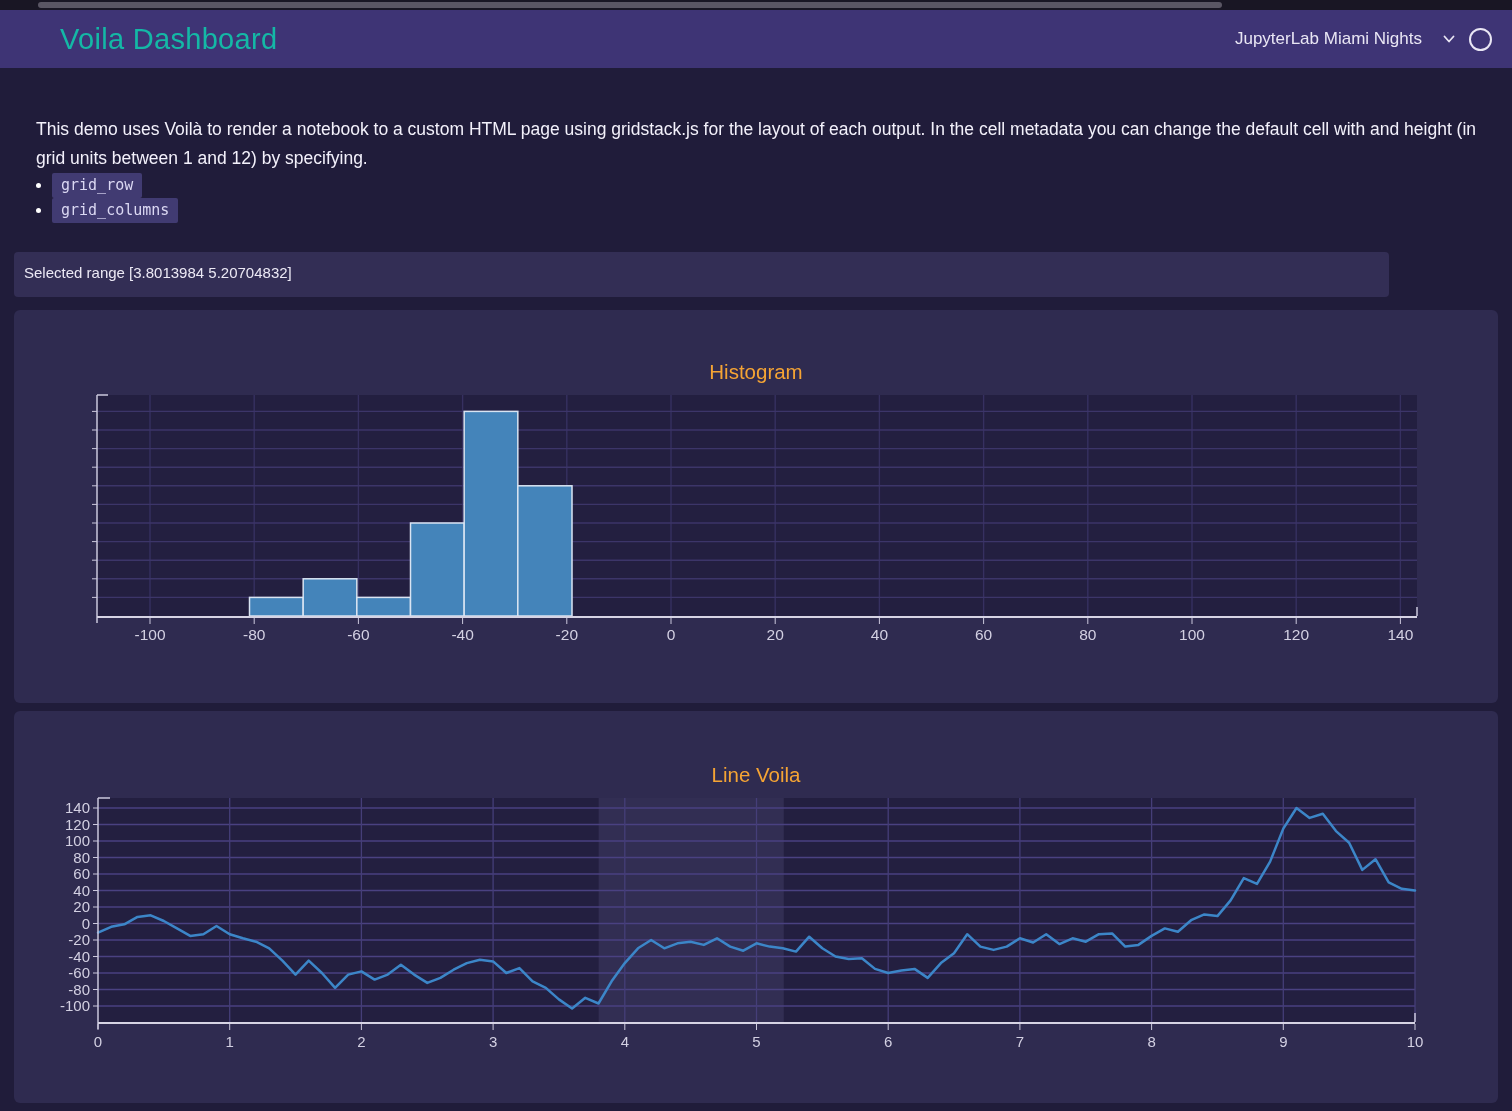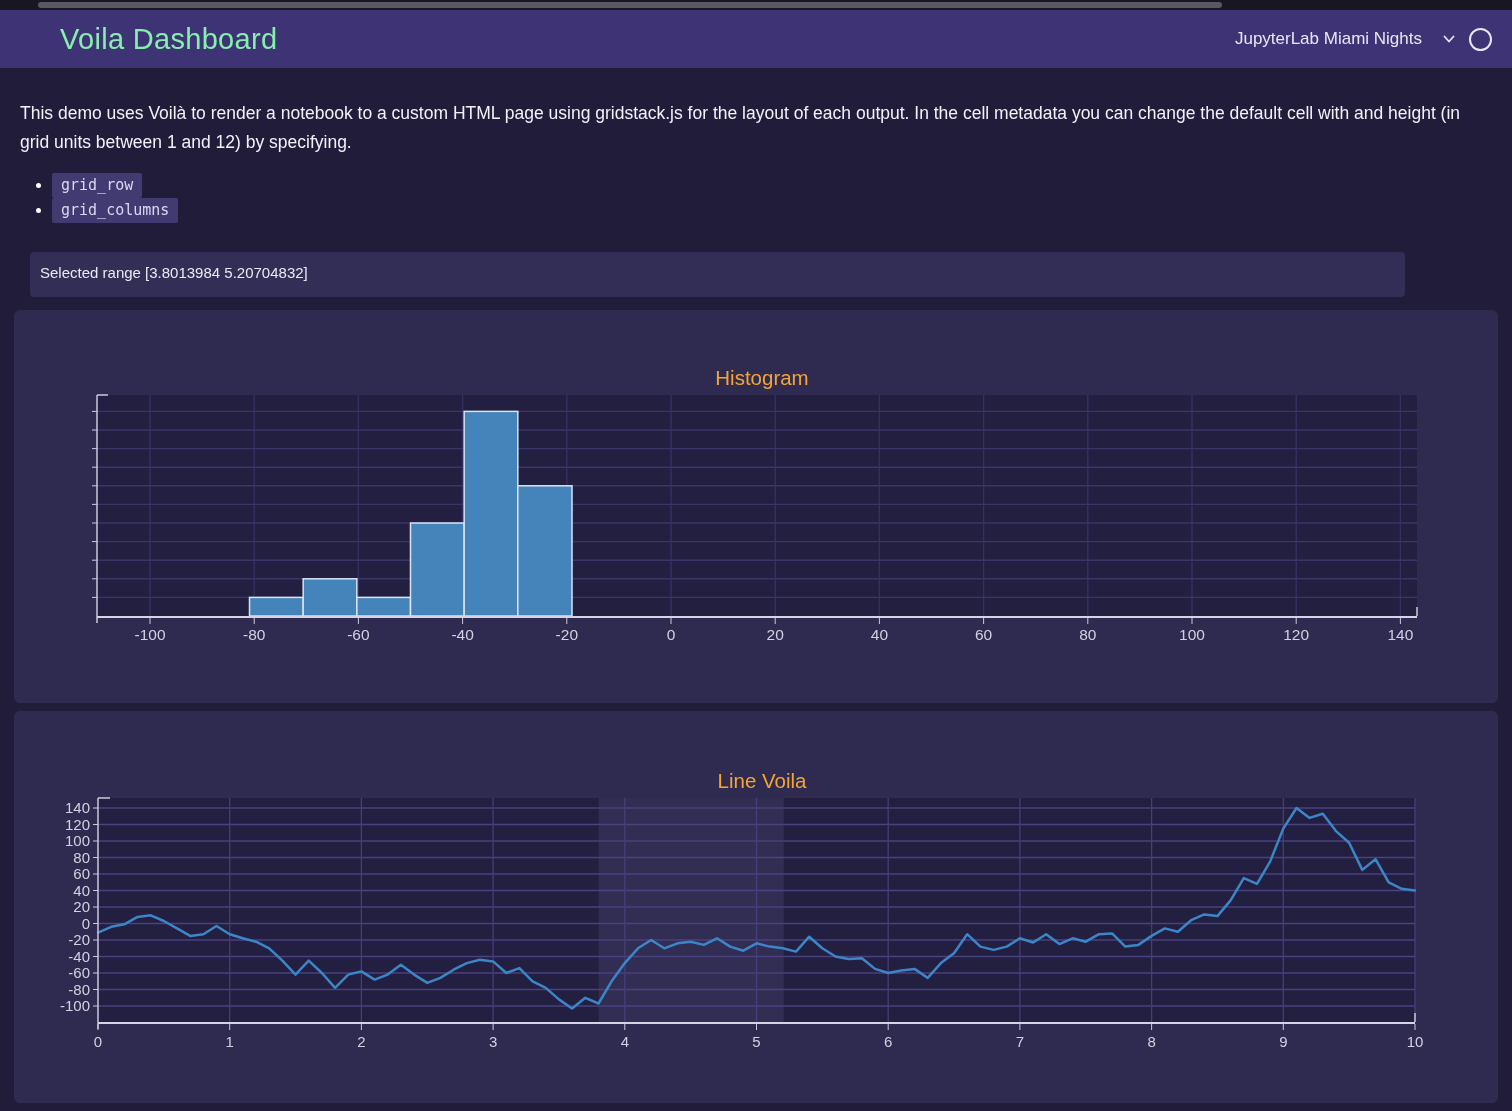--- a/index.html
+++ b/index.html
@@ -7,37 +7,37 @@
     width:1512px;height:1111px;position:relative;overflow:hidden;
     background:#201C3A;
     font-family:"Liberation Sans",sans-serif;
     -webkit-font-smoothing:antialiased;
   }
   
   .top-strip{position:absolute;left:0;top:0;width:1512px;height:10px;background:#191624;}
   .top-strip .thumb{position:absolute;left:38px;top:2px;width:1184px;height:6px;background:#5A5664;border-radius:3px;}
   
   .app-header{position:absolute;left:0;top:10px;width:1512px;height:58px;background:#3E3475;display:flex;align-items:center;}
-  .app-title{margin:0 0 0 60px;font-size:29px;font-weight:400;color:#86efac;letter-spacing:.3px;}
+  .app-title{margin:0 0 0 60px;font-size:29px;font-weight:400;color:#14b8a6;letter-spacing:.3px;}
   .header-right{position:absolute;right:20px;top:0;height:58px;display:flex;align-items:center;gap:13px;}
   .theme-selector{display:flex;align-items:center;gap:20px;color:#E9E6F4;font-size:17px;cursor:pointer;}
   .kernel-indicator{width:19px;height:19px;border:2px solid #E9E6F4;border-radius:50%;background:transparent;}
   
-  .description{position:absolute;left:20px;top:99px;width:1462px;margin:0;color:#F3F1FB;font-size:17.5px;line-height:28.5px;font-weight:400;}
+  .description{position:absolute;left:20px;top:99px;width:1462px;margin:16px;color:#F3F1FB;font-size:17.5px;line-height:28.5px;font-weight:400;}
   .bullet-list{position:absolute;left:20px;top:168px;margin:8px;padding:0 0 0 24px;color:#FFFFFF;}
   .bullet-list li{margin:0 0 7px 0;font-size:15px;}
   .code-chip{font-family:"DejaVu Sans Mono",monospace;font-size:15px;color:#DBD8F3;background:#413B72;padding:3px 9px 4px 9px;border-radius:2px;}
   
-  .range-panel{position:absolute;left:14px;top:252px;width:1375px;height:45px;background:#332E55;border-radius:4px;box-sizing:border-box;margin-left:16px;}
+  .range-panel{position:absolute;left:14px;top:252px;width:1375px;height:45px;background:#332E55;border-radius:4px;box-sizing:border-box;}
   .range-panel .range-text{display:block;padding:12px 0 0 10px;color:#ECE9F5;font-size:15px;}
   
   .chart-panel{position:absolute;left:14px;width:1484px;background:#2F2B50;border-radius:6px;}
   #histogram-panel{top:310px;height:393px;}
   #line-chart-panel{top:711px;height:392px;}
-  .chart-title{position:absolute;left:0;width:100%;margin:6px;text-align:center;color:#F5A434;font-size:20.5px;font-weight:400;}
+  .chart-title{position:absolute;left:0;width:100%;margin:0;text-align:center;color:#F5A434;font-size:20.5px;font-weight:400;}
   #histogram-panel .chart-title{top:50px;}
   #line-chart-panel .chart-title{top:52px;}
   .chart-svg{position:absolute;left:0;top:0;}
   .chart-svg text{font-family:"Liberation Sans",sans-serif;}
 </style>
 </head>
 <body>
 
 <div class="top-strip">
   <div class="thumb"></div>

